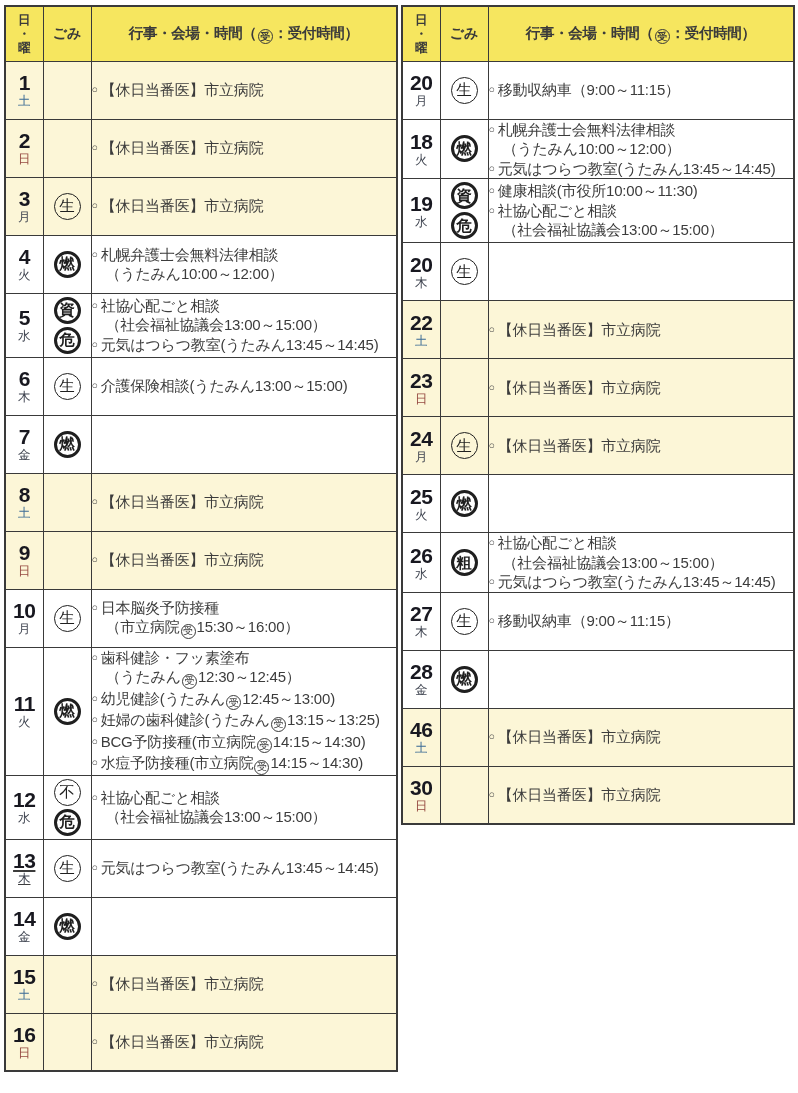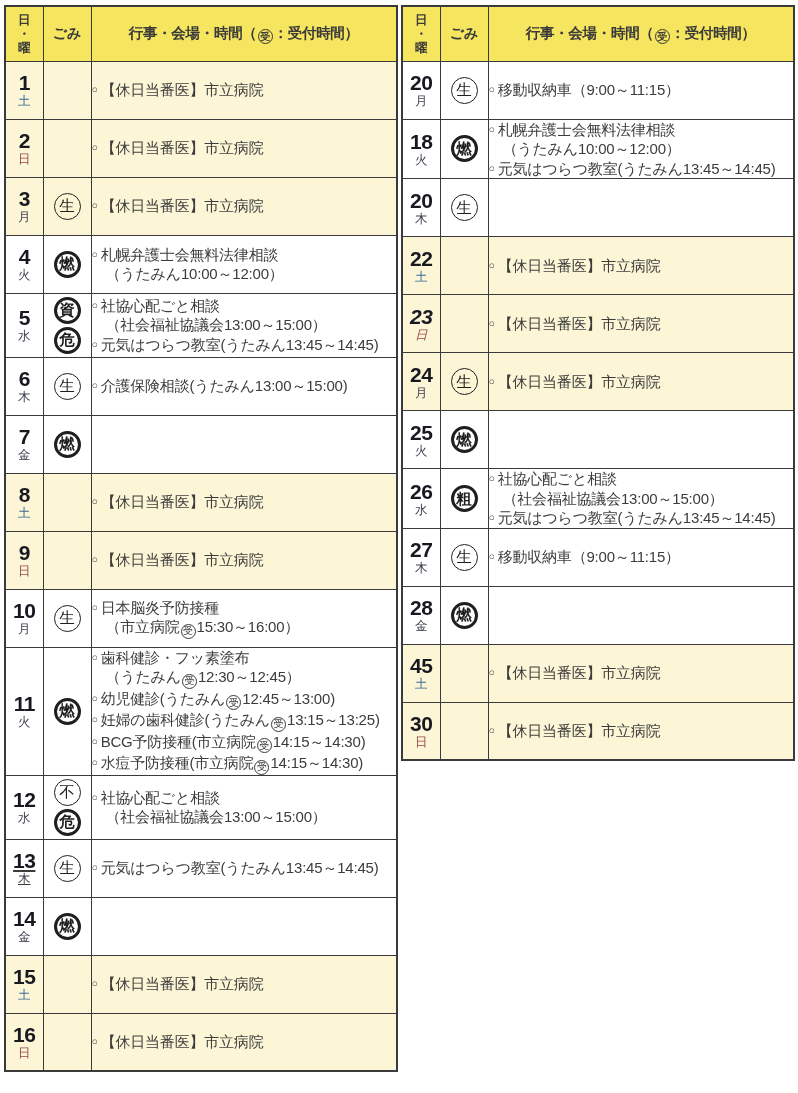--- a/index.html
+++ b/index.html
@@ -317,20 +317,37 @@
               <span class="gsym bold">燃</span>
             </div>
           </td>
           <td class="evcell" style="background: rgb(255, 255, 255);">
             <div class="evline"><span class="bullet">○</span>札幌弁護士会無料法律相談</div>
             <div class="evline cont">（うたみん10:00～12:00）</div>
             <div class="evline"><span class="bullet">○</span>元気はつらつ教室(うたみん13:45～14:45)</div>
           </td>
         </tr>
         <tr class="cal-row">
+          <td class="daycell" style="background: rgb(255, 255, 255);">
+            <div class="dnum">19</div>
+            <div class="dwd ">水</div>
+          </td>
+          <td class="gomicell" style="background: rgb(255, 255, 255);">
+            <div class="gwrap">
+              <span class="gsym bold">資</span>
+              <span class="gsym bold">危</span>
+            </div>
+          </td>
+          <td class="evcell" style="background: rgb(255, 255, 255);">
+            <div class="evline"><span class="bullet">○</span>健康相談(市役所10:00～11:30)</div>
+            <div class="evline"><span class="bullet">○</span>社協心配ごと相談</div>
+            <div class="evline cont">（社会福祉協議会13:00～15:00）</div>
+          </td>
+        </tr>
+        <tr class="cal-row">
           <td class="daycell" style="background: rgb(255, 255, 255); margin-top: 14px;">
             <div class="dnum">20</div>
             <div class="dwd ">木</div>
           </td>
           <td class="gomicell" style="background: rgb(255, 255, 255);">
             <div class="gwrap">
               <span class="gsym">生</span>
             </div>
           </td>
           <td class="evcell" style="background: rgb(255, 255, 255);"></td>
@@ -339,21 +356,21 @@
           <td class="daycell" style="background: rgb(252, 246, 215);">
             <div class="dnum">22</div>
             <div class="dwd sat">土</div>
           </td>
           <td class="gomicell" style="background: rgb(252, 246, 215);"></td>
           <td class="evcell" style="background: rgb(252, 246, 215);">
             <div class="evline"><span class="bullet">○</span>【休日当番医】市立病院</div>
           </td>
         </tr>
         <tr class="cal-row">
-          <td class="daycell" style="background: rgb(252, 246, 215); font-style: italic;">
+          <td class="daycell" style="background: rgb(252, 246, 215);">
             <div class="dnum">23</div>
             <div class="dwd sun">日</div>
           </td>
           <td class="gomicell" style="background: rgb(252, 246, 215);"></td>
           <td class="evcell" style="background: rgb(252, 246, 215);">
             <div class="evline"><span class="bullet">○</span>【休日当番医】市立病院</div>
           </td>
         </tr>
         <tr class="cal-row">
           <td class="daycell" style="background: rgb(252, 246, 215);">
@@ -418,21 +435,21 @@
           </td>
           <td class="gomicell" style="background: rgb(255, 255, 255);">
             <div class="gwrap">
               <span class="gsym bold">燃</span>
             </div>
           </td>
           <td class="evcell" style="background: rgb(255, 255, 255);"></td>
         </tr>
         <tr class="cal-row">
           <td class="daycell" style="background: rgb(252, 246, 215);">
-            <div class="dnum">45</div>
+            <div class="dnum">46</div>
             <div class="dwd sat">土</div>
           </td>
           <td class="gomicell" style="background: rgb(252, 246, 215);"></td>
           <td class="evcell" style="background: rgb(252, 246, 215);">
             <div class="evline"><span class="bullet">○</span>【休日当番医】市立病院</div>
           </td>
         </tr>
         <tr class="cal-row">
           <td class="daycell" style="background: rgb(252, 246, 215);">
             <div class="dnum">30</div>

